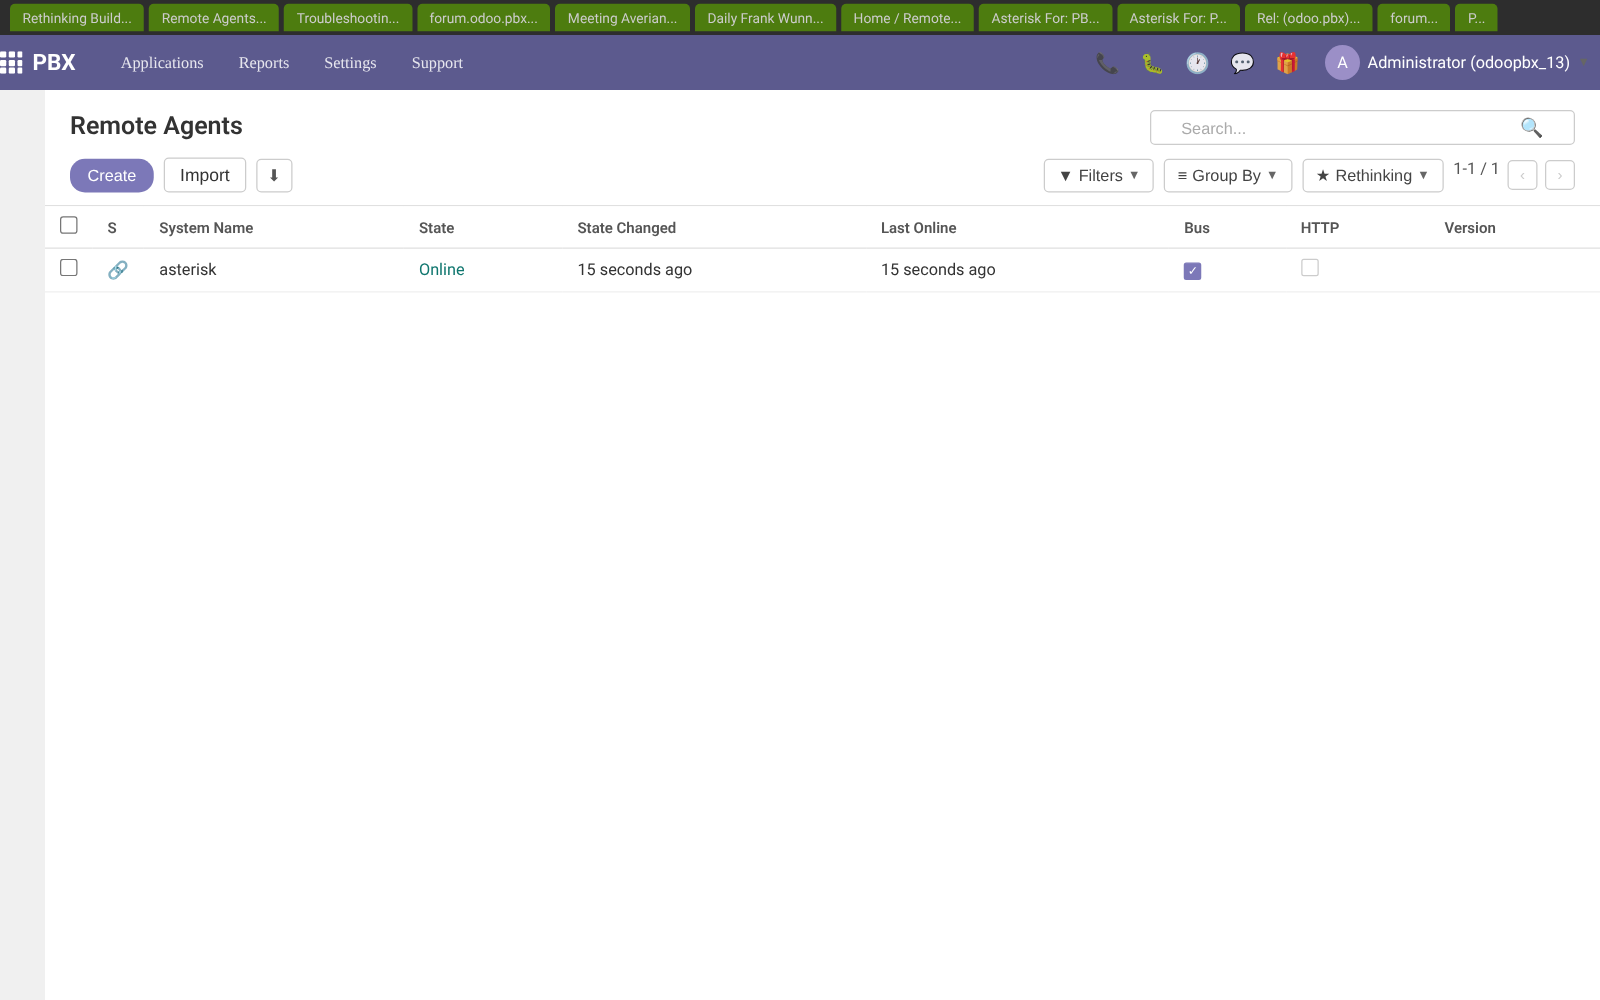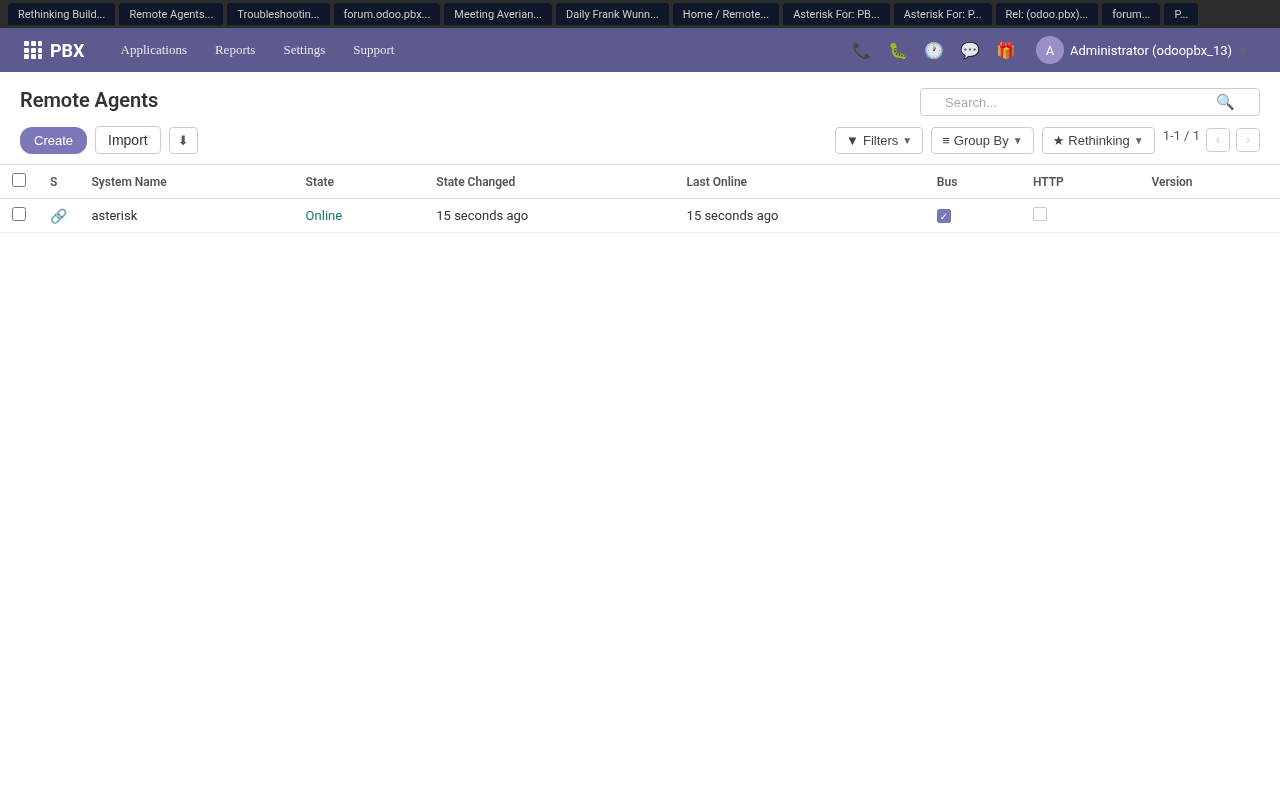--- a/index.html
+++ b/index.html
@@ -9,41 +9,41 @@
     .browser-tabs {
       background: #2d2d2d;
       height: 28px;
       display: flex;
       align-items: center;
       padding: 0 8px;
       gap: 4px;
       overflow: hidden;
     }
     .browser-tab {
-      background: #0f172a;
+      background: #4d7c0f;
       color: #ccc;
       font-size: 11px;
       padding: 3px 10px;
       border-radius: 4px 4px 0 0;
       white-space: nowrap;
       overflow: hidden;
       text-overflow: ellipsis;
       max-width: 130px;
       height: 22px;
       display: flex;
       align-items: center;
     }
 
     
     .navbar {
       background: #5c5a8e;
       height: 44px;
       display: flex;
       align-items: center;
-      padding: 0 24px;
+      padding: 0 0;
       gap: 0;
     }
     .navbar-apps-icon {
       color: white;
       font-size: 18px;
       margin-right: 8px;
       cursor: pointer;
       display: flex;
       align-items: center;
     }
@@ -101,20 +101,21 @@
       align-items: center;
       justify-content: center;
       color: white;
       font-size: 13px;
     }
 
     
     .main-content {
       background: white;
       min-height: calc(800px - 28px - 44px);
+      margin-left: 36px;
     }
 
     
     .page-header {
       padding: 16px 20px 0;
       display: flex;
       align-items: flex-start;
       justify-content: space-between;
     }
     .page-title {

